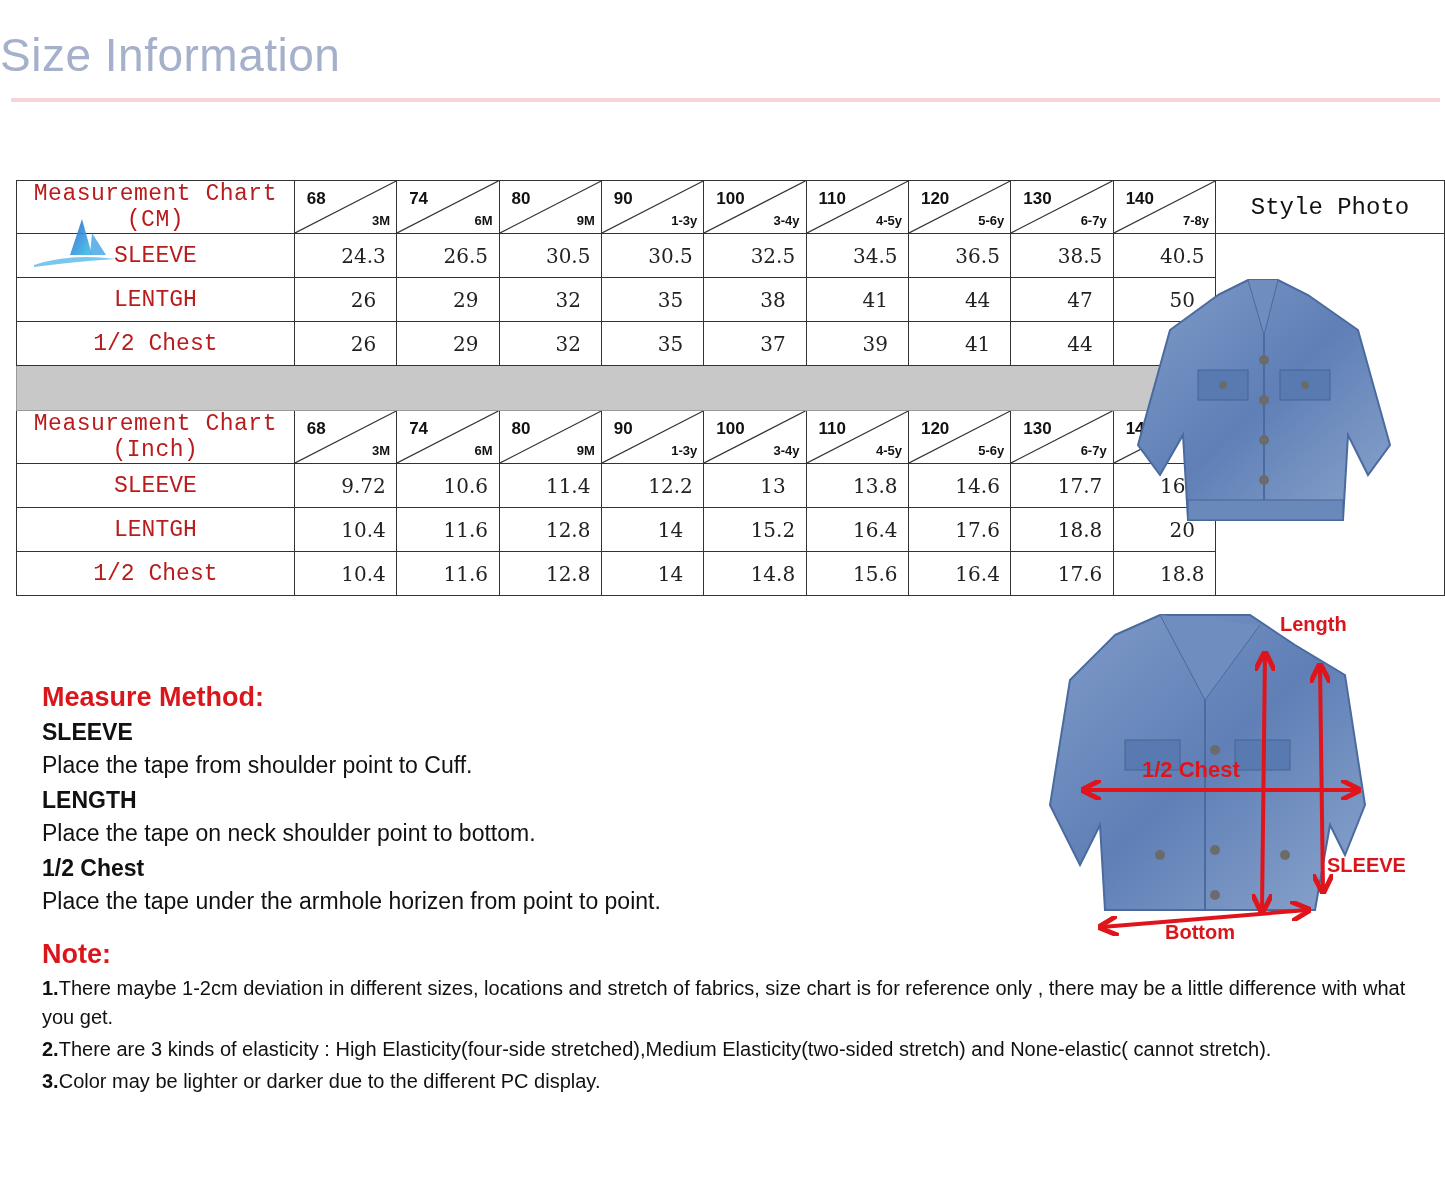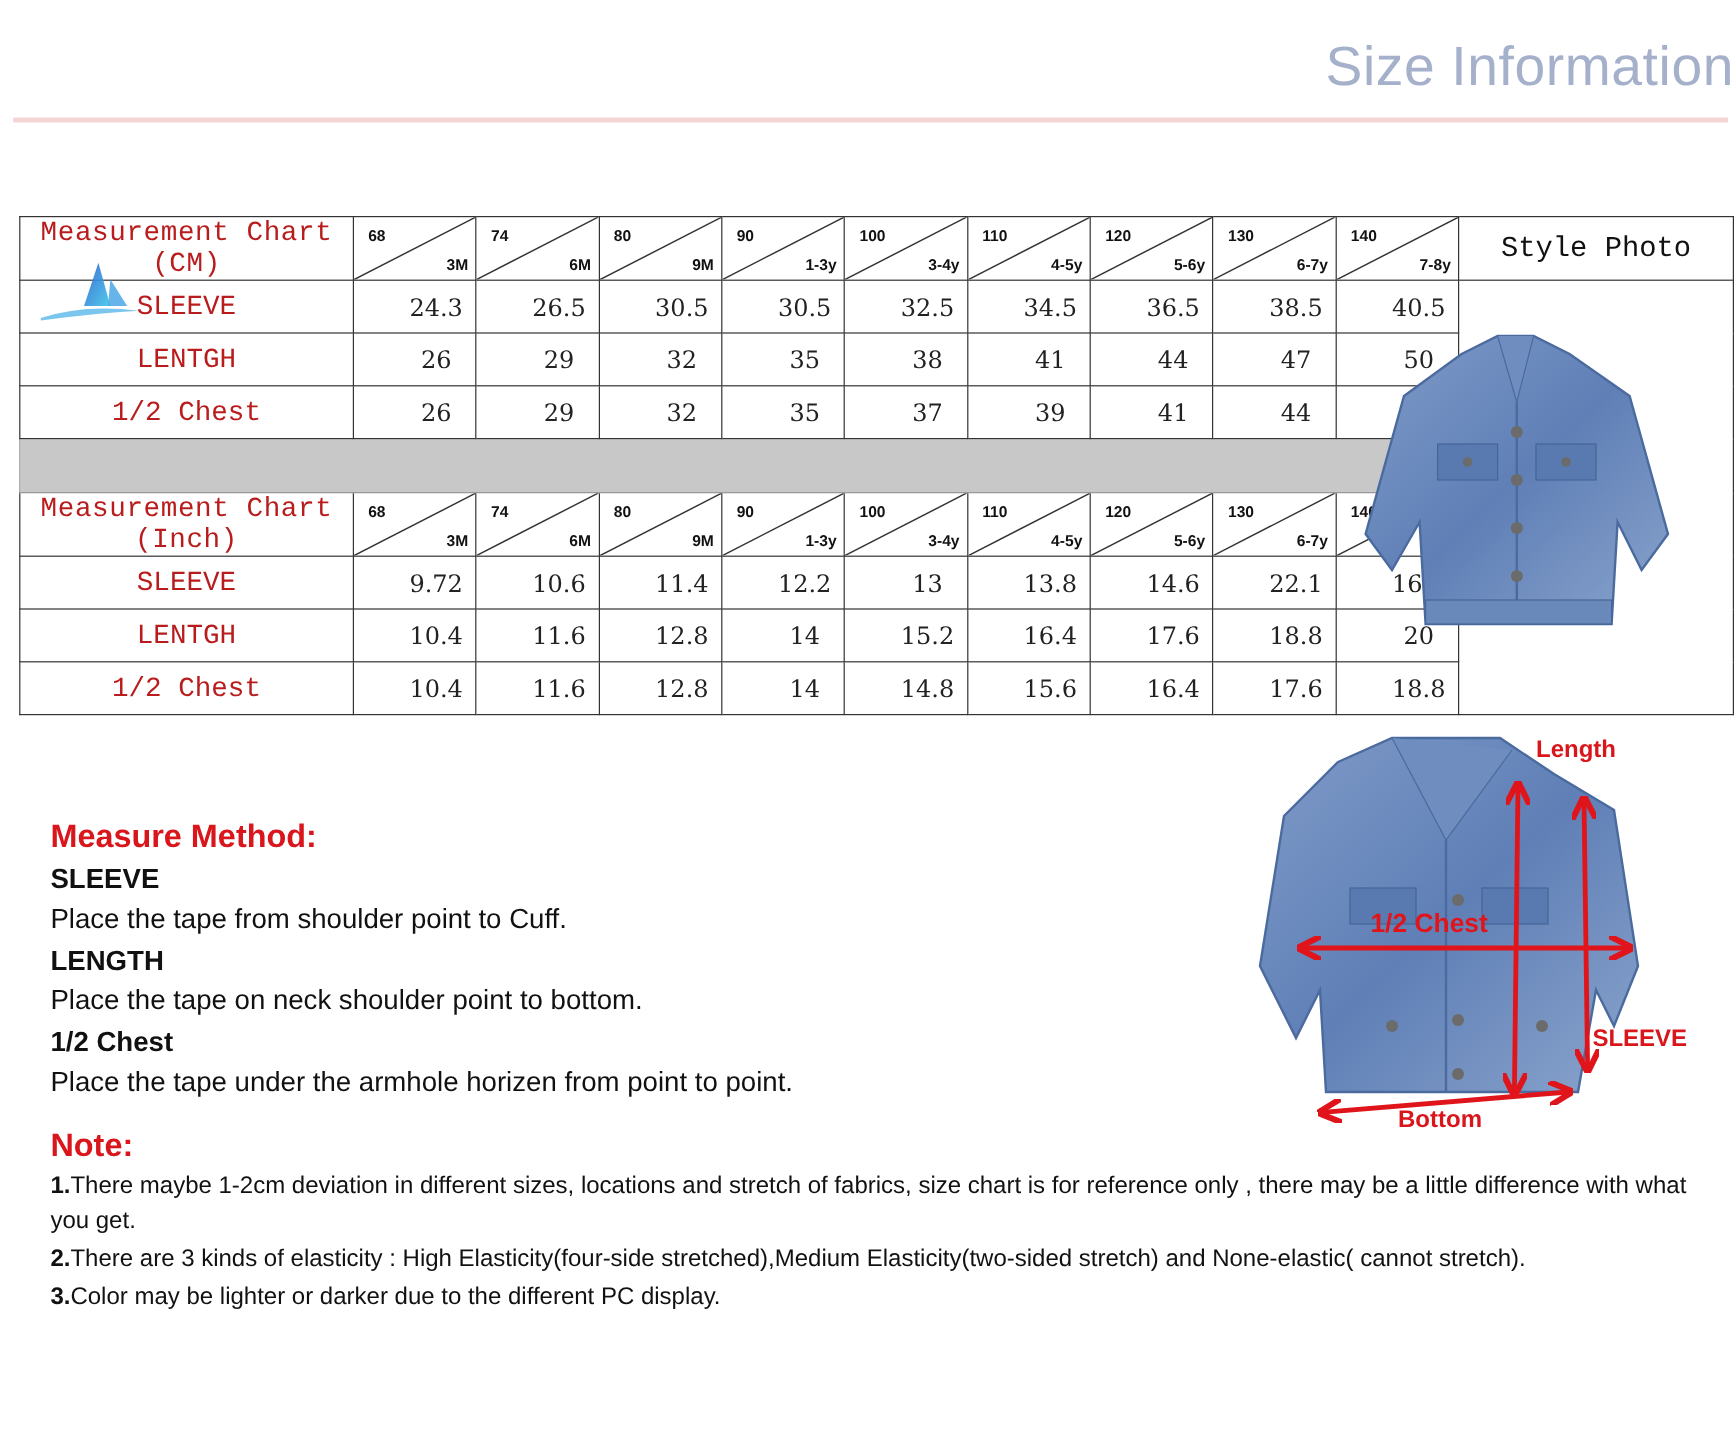--- a/index.html
+++ b/index.html
@@ -1,28 +1,28 @@
 <!DOCTYPE html>
 <html><head>
 <meta charset="utf-8">
 <style>
   html, body { margin:0; padding:0; background:#ffffff; }
   body { width:1445px; height:1193px; position:relative; overflow:hidden; font-family:"Liberation Sans", sans-serif; color:#111; }
-  .title { position:absolute; left:0; top:28px; width:1445px; text-align:right; font-family:"Liberation Sans", sans-serif; font-size:46px; color:#a5b0cb; letter-spacing:0.5px; }
+  .title { position:absolute; left:0; top:28px; width:1445px; text-align:left; font-family:"Liberation Sans", sans-serif; font-size:46px; color:#a5b0cb; letter-spacing:0.5px; }
   .title-rule { position:absolute; left:11px; top:98px; width:1429px; height:4px; background:#f6d3d4; }
 
   .size-table { position:absolute; left:16px; top:180px; border-collapse:collapse; table-layout:fixed; font-family:"DejaVu Serif", "Liberation Serif", serif; }
   .size-table td { border:1px solid #333; padding:0; text-align:center; vertical-align:middle; height:43px; }
   .size-table .label-cell { width:355px; font-family:"Liberation Mono", "DejaVu Sans Mono", monospace; font-size:23px; color:#b91c1c; }
   .size-table .label-cell.head { letter-spacing:0.5px; }
   .size-table .val { width:79px; font-size:20px; color:#222;padding-left:36px; }
   .size-table .hdr { position:relative; width:79px; height:43px; }
   .size-table .gap td { height:44px; background:#c8c8c8; border-color:#9a9a9a; }
   .hdr svg { position:absolute; left:0; top:0; width:100%; height:100%; }
-  .hdr .h-num { position:absolute; left:12px; top:8px; font-family:"Liberation Sans", sans-serif; font-weight:bold; font-size:13px; }
+  .hdr .h-num { position:absolute; left:12px; top:8px; font-family:"Liberation Sans", sans-serif; font-weight:bold; font-size:17px; }
   .hdr .h-age { position:absolute; right:6px; bottom:5px; font-family:"Liberation Sans", sans-serif; font-weight:bold; font-size:13px;margin-top:32px; }
   .style-cell { width:330px; }
   .style-head { font-family:"Liberation Mono", monospace; font-size:24px; }
   .logo { position:absolute; left:30px; top:215px; width:90px; height:55px; }
 
   .jacket-photo { position:absolute; left:1128px; top:275px; width:272px; height:260px; }
 
   .method { position:absolute; left:42px; top:680px; width:900px; font-family:"Liberation Sans", sans-serif; }
   .method .h { color:#d9161c; font-weight:bold; font-size:27px; line-height:34px; }
   .method .sub { font-weight:bold; font-size:23px; line-height:32px; margin-top:2px; }
@@ -219,21 +219,21 @@
       </tr>
       <tr>
         <td class="label-cell">SLEEVE</td>
         <td class="val">9.72</td>
         <td class="val">10.6</td>
         <td class="val">11.4</td>
         <td class="val">12.2</td>
         <td class="val">13</td>
         <td class="val">13.8</td>
         <td class="val">14.6</td>
-        <td class="val">22.1</td>
+        <td class="val">17.7</td>
         <td class="val">16.2</td>
       </tr>
       <tr>
         <td class="label-cell">LENTGH</td>
         <td class="val">10.4</td>
         <td class="val">11.6</td>
         <td class="val">12.8</td>
         <td class="val">14</td>
         <td class="val">15.2</td>
         <td class="val">16.4</td>

